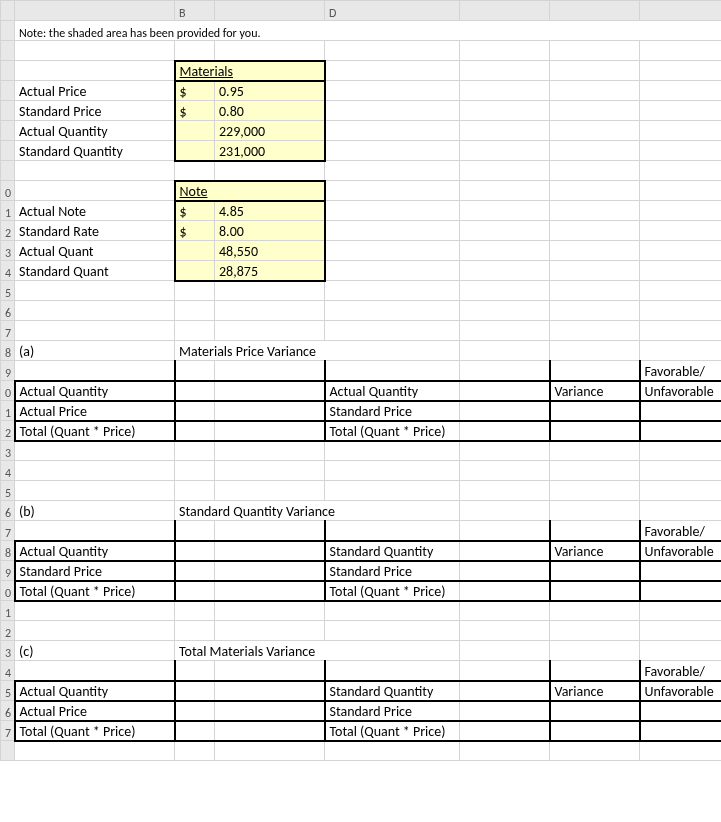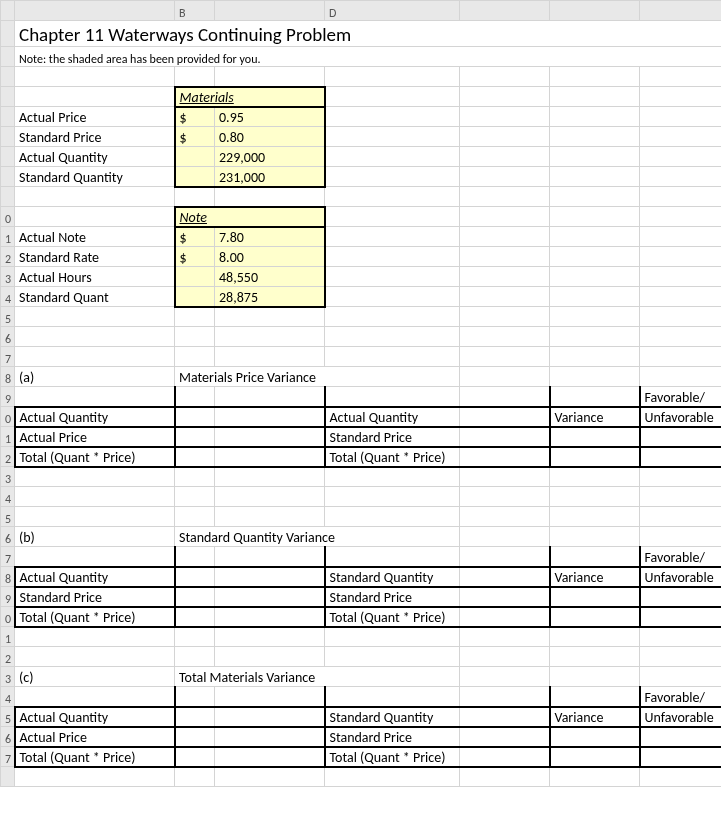--- a/index.html
+++ b/index.html
@@ -47,21 +47,21 @@
   col.A { width: 160px; }
   col.B { width: 40px; }
   col.C { width: 110px; }
   col.D { width: 135px; }
   col.E { width: 90px; }
   col.EF { width: 90px; }
   col.G { width: 82px; }
   .title { font-size: 19px; font-weight: bold; }
   .note  { font-size: 12px; }
   .bold  { font-weight: bold; }
-  .hdr   { font-weight: bold; text-decoration: underline; text-align: center; font-style: italic; }
+  .hdr   { font-weight: bold; text-decoration: underline; text-align: center; }
   .shade { background: #ffffcc; }
   .r     { text-align: right; padding-right: 6px; }
   .bb2 { border-bottom: 2px solid #000 !important; }
   .bt2 { border-top: 2px solid #000 !important; }
   .bl2 { border-left: 2px solid #000 !important; }
   .br2 { border-right: 2px solid #000 !important; }
   .nb { overflow: visible; }
   .clip { overflow: hidden; }
 </style>
 </head>
@@ -84,24 +84,20 @@
   <td class="rowhdr"></td>
   <td class="colhdr"></td>
   <td class="colhdr clip">B</td>
   <td class="colhdr"></td>
   <td class="colhdr clip">D</td>
   <td class="colhdr"></td>
   <td class="colhdr"></td>
   <td class="colhdr"></td>
 </tr>
 
-<tr style="height:26px;">
-  <td class="rowhdr"></td>
-  <td colspan="7" class="title nb">Chapter 11 Waterways Continuing Problem</td>
-</tr>
 <tr>
   <td class="rowhdr"></td>
   <td colspan="7" class="note nb">Note: the shaded area has been provided for you.</td>
 </tr>
 <tr>
   <td class="rowhdr"></td>
   <td></td>
           <td></td>
           <td></td>
           <td></td>
@@ -176,39 +172,39 @@
   <td colspan="2" class="shade hdr bt2 bl2 br2">Note</td>
   <td></td>
           <td></td>
           <td></td>
           <td></td>
 </tr>
 <tr>
   <td class="rowhdr">1</td>
   <td>Actual Note</td>
   <td class="shade bl2 bt2">$</td>
-  <td class="shade r br2 bt2">7.80</td>
+  <td class="shade r br2 bt2">4.85</td>
   <td></td>
           <td></td>
           <td></td>
           <td></td>
 </tr>
 <tr>
   <td class="rowhdr">2</td>
   <td>Standard Rate</td>
   <td class="shade bl2">$</td>
   <td class="shade r br2">8.00</td>
   <td></td>
           <td></td>
           <td></td>
           <td></td>
 </tr>
 <tr>
   <td class="rowhdr">3</td>
-  <td>Actual Hours</td>
+  <td>Actual Quant</td>
   <td class="shade bl2"></td>
   <td class="shade r br2">48,550</td>
   <td></td>
           <td></td>
           <td></td>
           <td></td>
 </tr>
 <tr>
   <td class="rowhdr">4</td>
   <td>Standard Quant</td>

